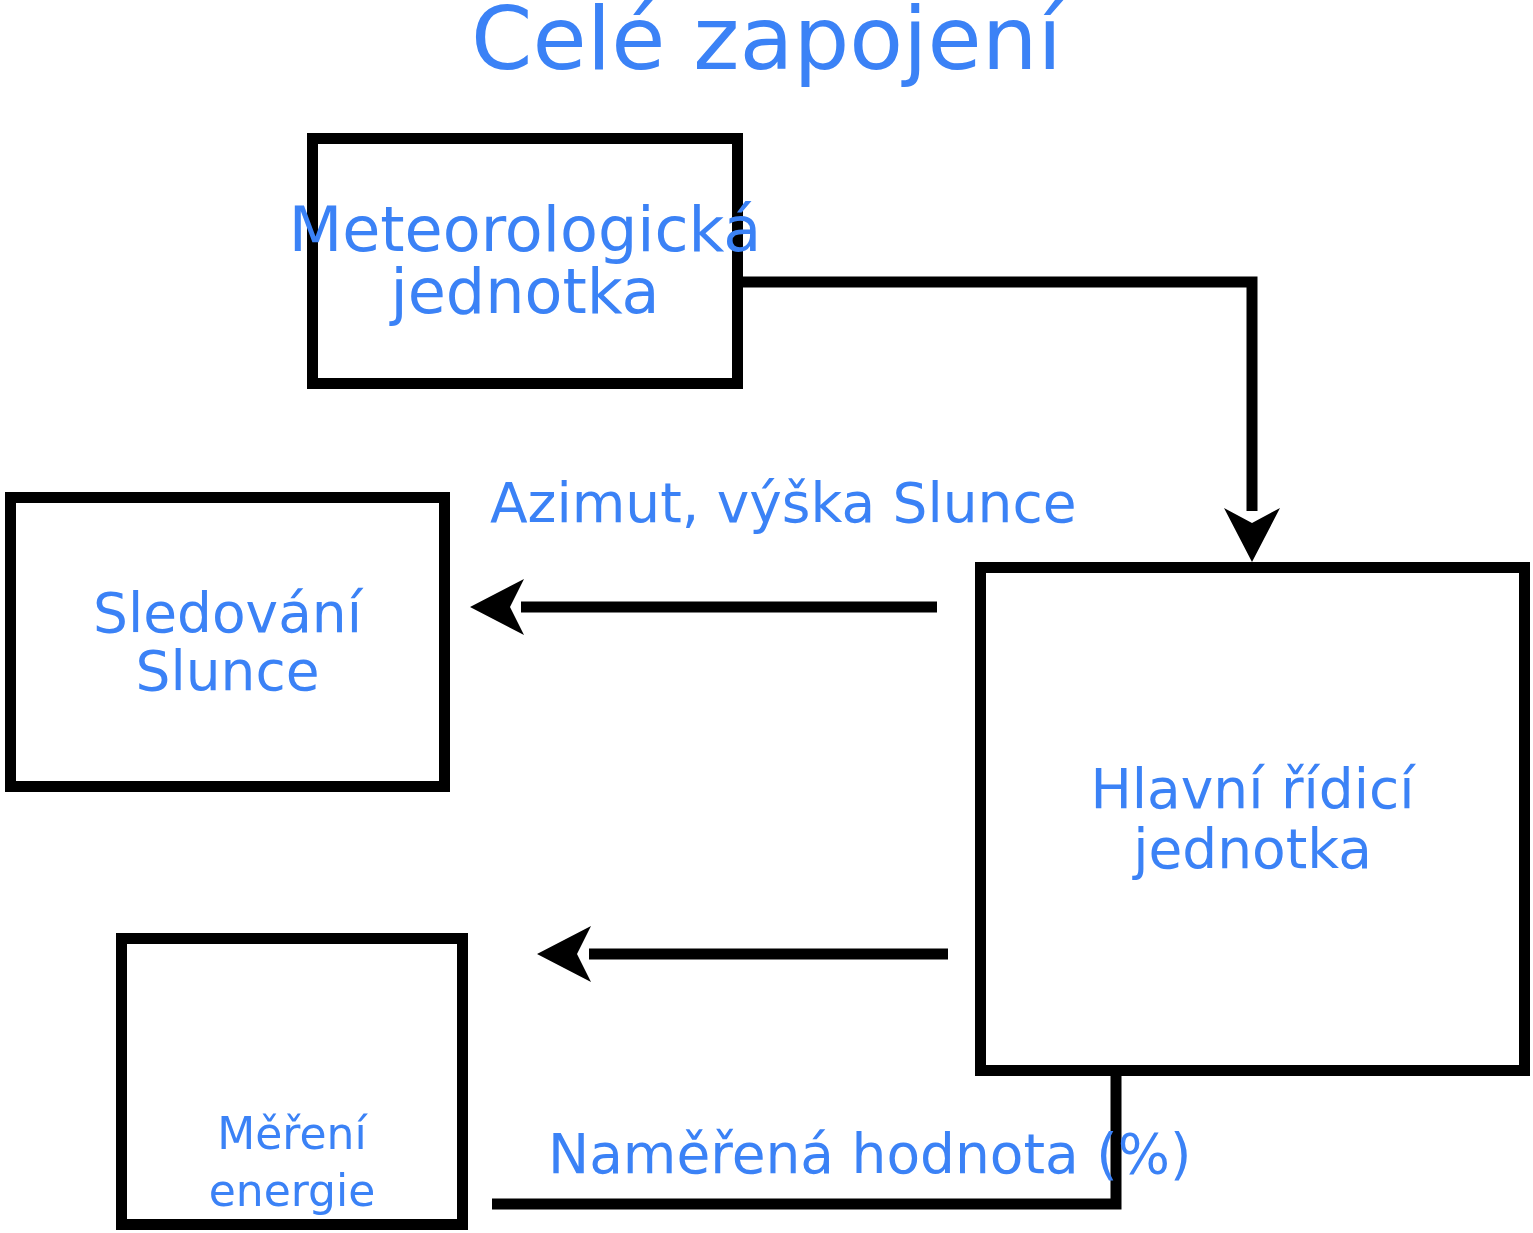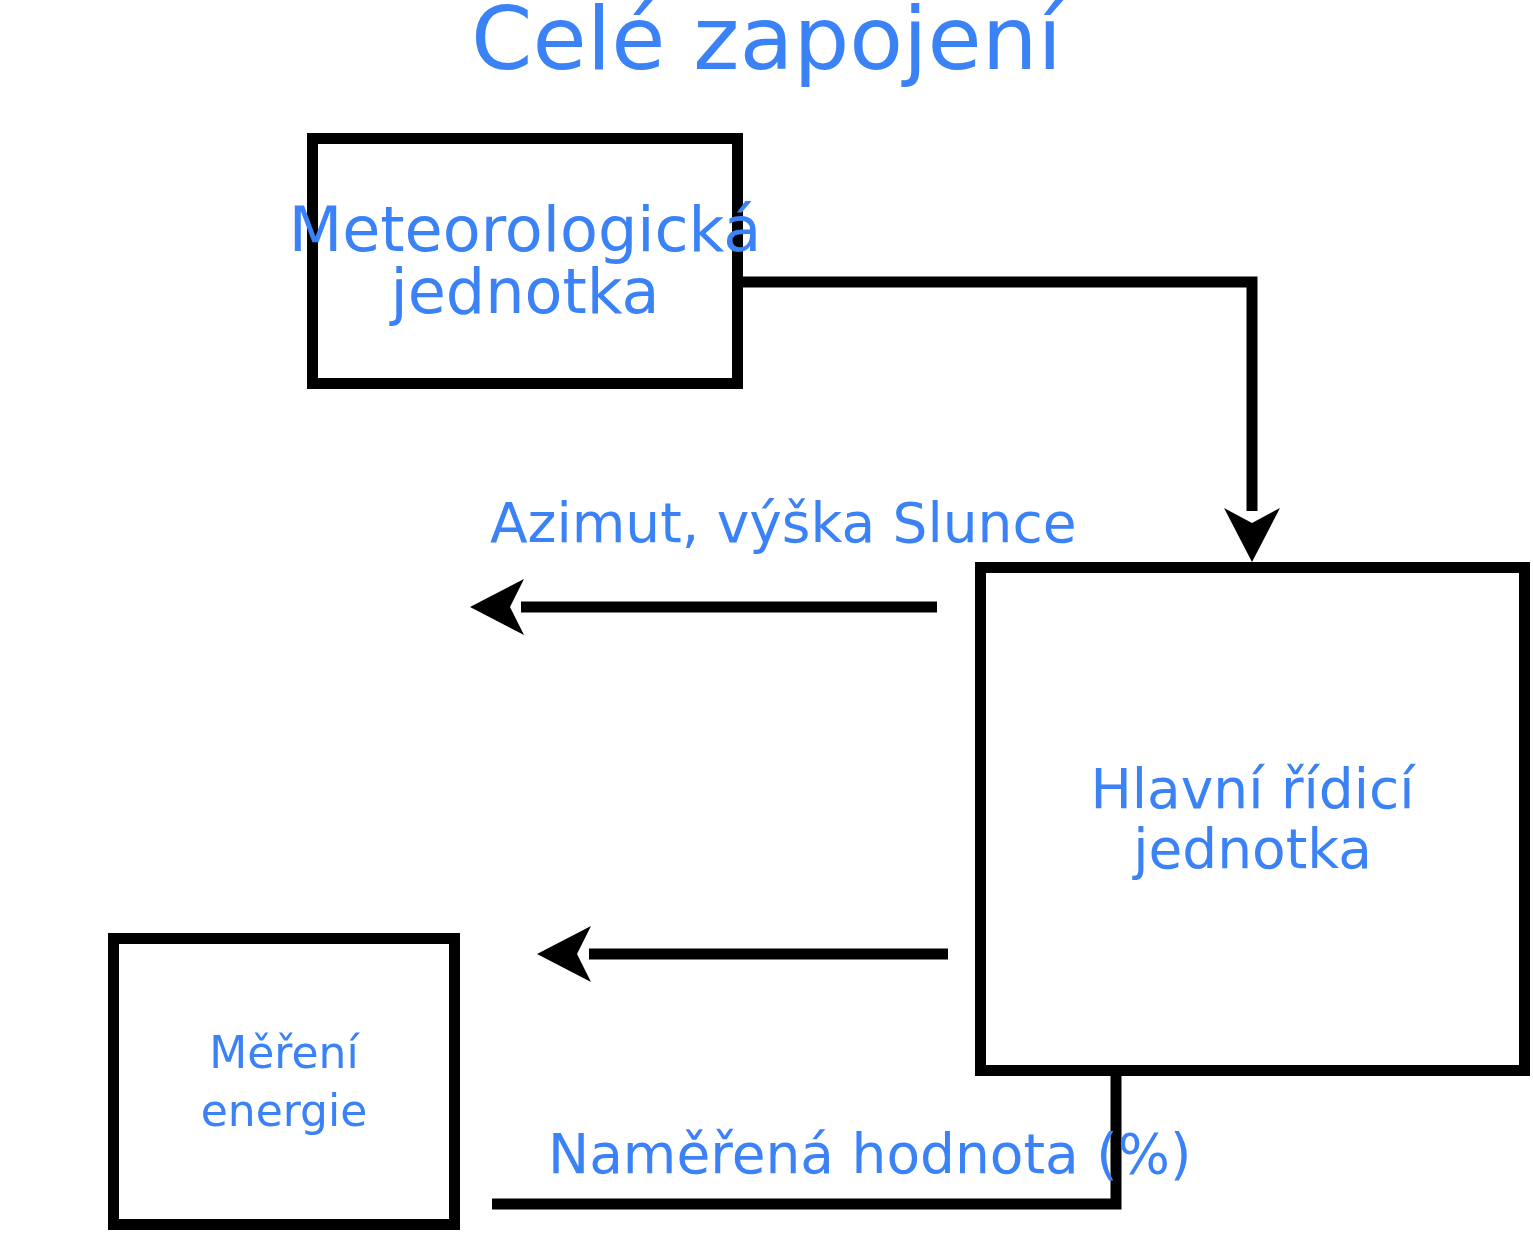--- a/index.html
+++ b/index.html
@@ -32,30 +32,30 @@
     border: 11px solid #000;
     background: #fff;
     display: flex;
     align-items: center;
     justify-content: center;
     text-align: center;
   }
   .box .box-label { white-space: pre-line; }
   .box-met    { left: 307px; top: 133px;  width: 436px; height: 256px; font-size: 62px; line-height: 1.0;  }
   .box-sled   { left: 5px;   top: 492px;  width: 445px; height: 300px; font-size: 55px; line-height: 1.06; }
-  .box-mer    { left: 108px; top: 933px;  width: 352px; height: 297px; font-size: 44px; line-height: 1.3;  }
+  .box-mer    { left: 116px; top: 933px;  width: 352px; height: 297px; font-size: 44px; line-height: 1.3; align-items: flex-end;  }
   .box-hlavni { left: 975px; top: 562px;  width: 555px; height: 514px; font-size: 55px; line-height: 1.1;  }
   .edge-label {
     position: absolute;
     font-size: 55px;
     line-height: 1.0;
     white-space: pre-line;
   }
   .lbl-namerene  { left: 788px; top: 209px;  }
-  .lbl-azimut    { left: 490px; top: 496px;  }
+  .lbl-azimut    { left: 490px; top: 476px;  }
   .lbl-povoleni  { left: 497px; top: 822px;  }
   .lbl-namerena  { left: 548px; top: 1127px; }
   .shaft { fill: none; stroke: #000; stroke-width: 11px; }
   .head  { fill: #000; stroke: none; }
 </style>
 </head>
 <body>
 
 <div class="canvas">
 
@@ -82,20 +82,24 @@
     </g>
   </svg>
 
   <div class="page-title">Celé zapojení</div>
 
   <div class="box box-met">
     <span class="box-label">Meteorologická
 jednotka</span>
   </div>
 
+  <div class="box box-sled">
+    <span class="box-label">Sledování
+Slunce</span>
+  </div>
 
   <div class="box box-mer">
     <span class="box-label">Měření
 energie</span>
   </div>
 
   <div class="box box-hlavni">
     <span class="box-label">Hlavní řídicí jednotka</span>
   </div>
 

